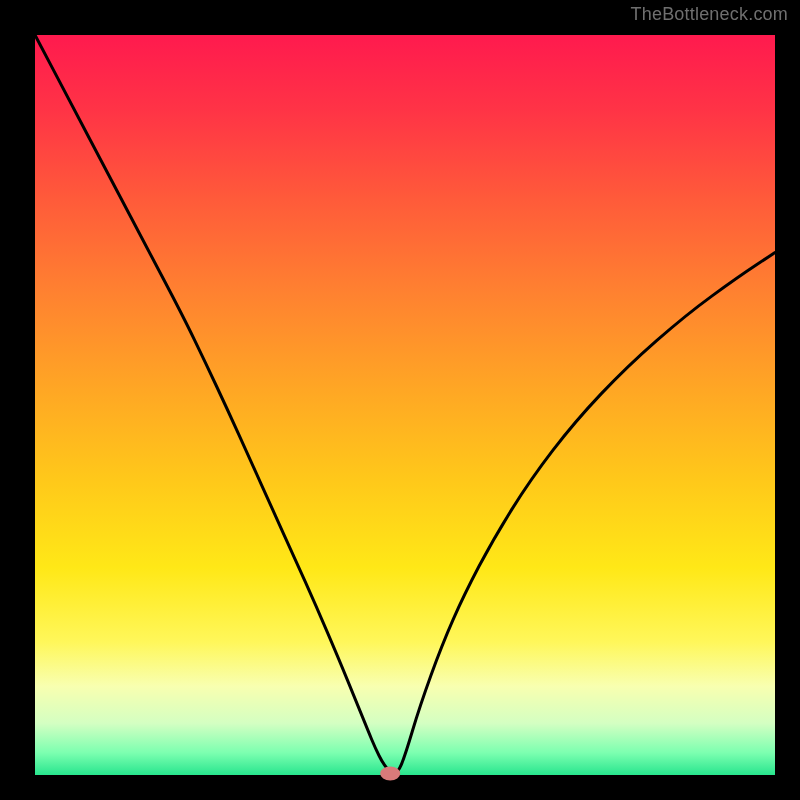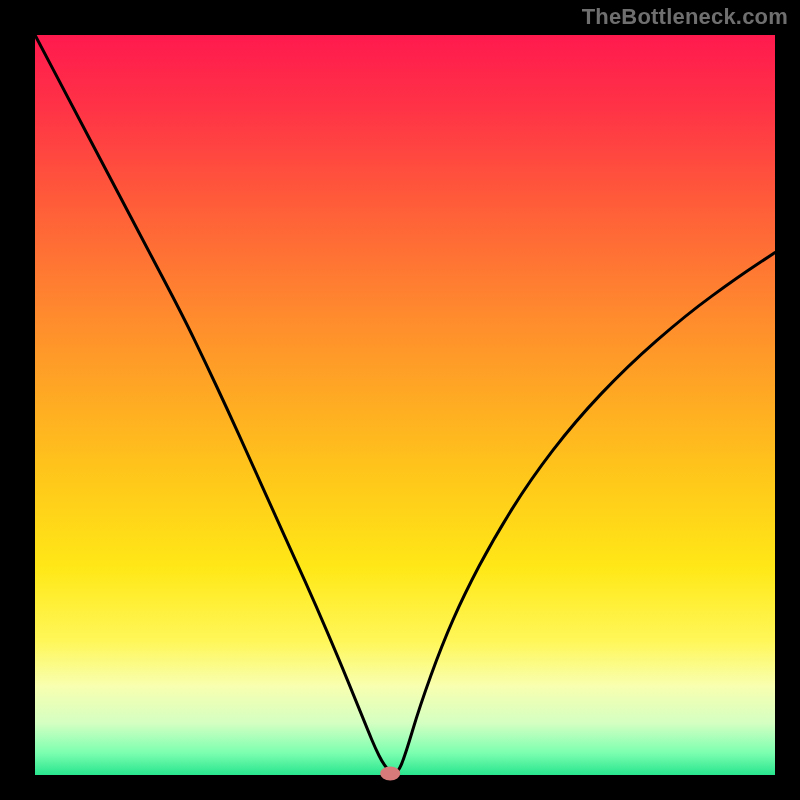--- a/index.html
+++ b/index.html
@@ -16,22 +16,22 @@
     left: 0;
     top: 0;
     width: 800px;
     height: 800px;
     box-sizing: border-box;
   }
   .watermark {
     position: absolute;
     top: 4px;
     right: 12px;
-    font-size: 22px;
-    font-weight: 700;
+    font-size: 18px;
+    font-weight: 400;
     color: #6f6f6f;
     letter-spacing: 0.2px;
     z-index: 5;
   }
   svg {
     display: block;
     position: absolute;
     left: 0;
     top: 0;
   }

